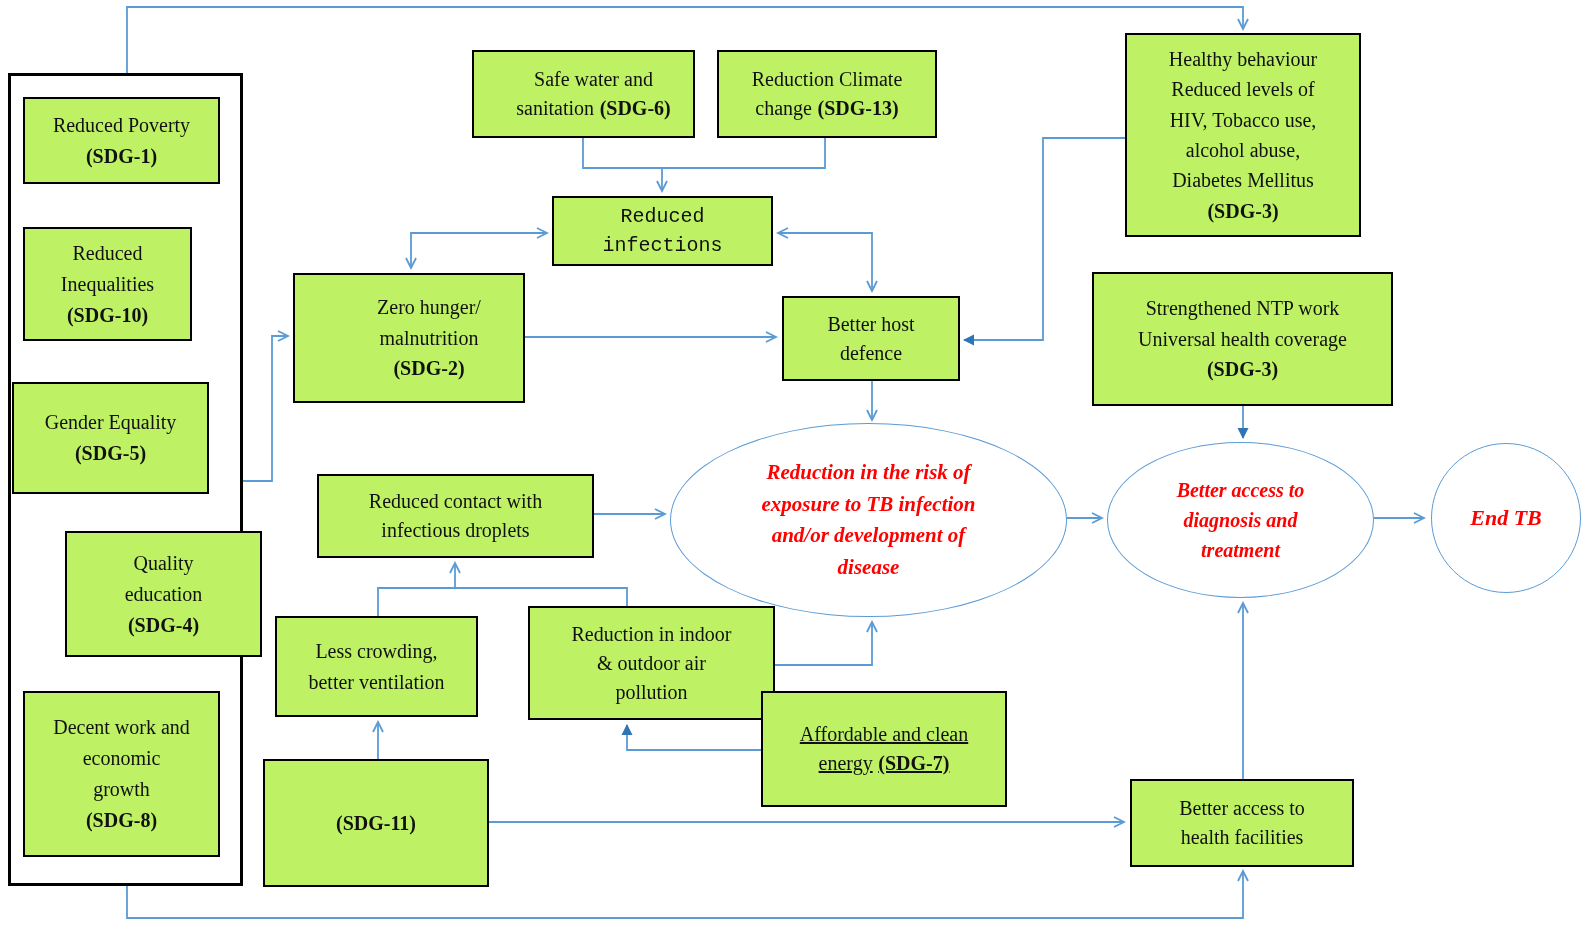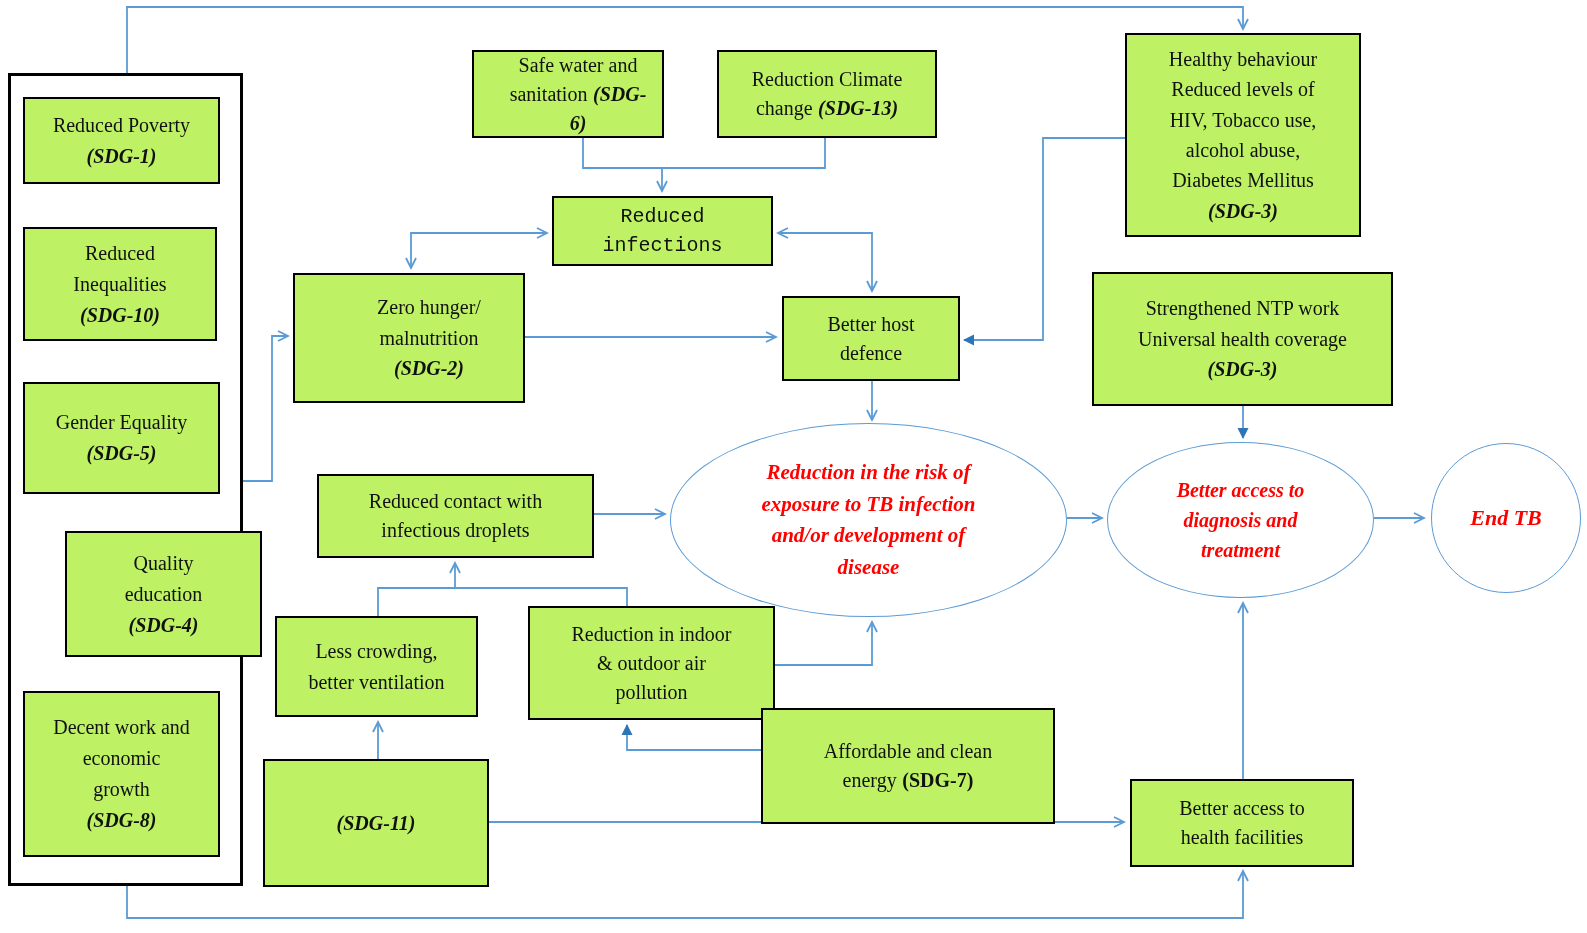--- a/index.html
+++ b/index.html
@@ -10,21 +10,21 @@
   .wires{position:absolute;left:0;top:0;width:1587px;height:933px;pointer-events:none;}
   .box{
     position:absolute;box-sizing:border-box;border:2.5px solid #000000;background:#bef264;
     display:flex;flex-direction:column;align-items:center;justify-content:center;
     text-align:center;font-size:20px;line-height:1.45;padding:4px 8px;z-index:2;
   }
   .outer{
     position:absolute;box-sizing:border-box;border:3px solid #000000;background:#ffffff;z-index:1;
   }
   .t{white-space:pre-line;display:inline;}
-  .sdg{font-weight:bold;font-style:italic;white-space:pre-line;}
+  .sdg{font-weight:bold;white-space:pre-line;}
   .sdg.block{display:block;}
   .sdg.inline{display:inline;margin-left:0.28em;}
   .sdg.upright{font-style:normal;}
   .lh-tall{line-height:1.55;}
   .lh-xtall{line-height:1.52;}
   .oval{
     position:absolute;box-sizing:border-box;border:1.7px solid #5B9BD5;border-radius:50%;
     background:#ffffff;display:flex;align-items:center;justify-content:center;text-align:center;
     color:#FE0000;font-weight:bold;font-style:italic;z-index:2;
   }
@@ -71,38 +71,38 @@
       <path d="M122,499 L122,526" marker-start="url(#chev)" marker-end="url(#chev)"></path>
       <path d="M122,663 L122,686" marker-start="url(#chev)" marker-end="url(#chev)"></path>
     </g>
   </svg>
 
   <div class="outer" style="left:8px;top:73px;width:235px;height:813px;"></div>
 
   <div class="box lh-tall" style="left:23px;top:97px;width:197px;height:87px;">
     <span><span class="t">Reduced Poverty</span><span class="sdg block">(SDG-1)</span></span>
   </div>
-  <div class="box lh-tall" style="left:23px;top:227px;width:194px;height:114px;">
+  <div class="box lh-tall" style="left:23px;top:227px;width:169px;height:114px;">
     <span><span class="t">Reduced
 Inequalities</span><span class="sdg block">(SDG-10)</span></span>
   </div>
-  <div class="box lh-tall" style="left:23px;top:382px;width:197px;height:112px;">
+  <div class="box lh-tall" style="left:12px;top:382px;width:197px;height:112px;">
     <span><span class="t">Gender Equality</span><span class="sdg block">(SDG-5)</span></span>
   </div>
   <div class="box lh-tall" style="left:23px;top:531px;width:197px;height:126px;margin-left:42px;">
     <span><span class="t">Quality
 education</span><span class="sdg block">(SDG-4)</span></span>
   </div>
   <div class="box lh-tall" style="left:23px;top:691px;width:197px;height:166px;">
     <span><span class="t">Decent work and
 economic
 growth</span><span class="sdg block">(SDG-8)</span></span>
   </div>
 
-  <div class="box" style="left:472px;top:50px;width:192px;height:88px;padding-left:28px;">
+  <div class="box" style="left:472px;top:50px;width:223px;height:88px;padding-left:28px;">
     <span><span class="t">Safe water and
 sanitation</span><span class="sdg inline">(SDG-6)</span></span>
   </div>
   <div class="box" style="left:717px;top:50px;width:220px;height:88px;">
     <span><span class="t">Reduction Climate
 change</span><span class="sdg inline">(SDG-13)</span></span>
   </div>
   <div class="box" style="left:552px;top:196px;width:221px;height:70px;font-family:Liberation Mono, monospace;">
     <span class="t">Reduced infections</span>
   </div>
@@ -134,21 +134,21 @@
   </div>
   <div class="box lh-xtall" style="left:275px;top:616px;width:203px;height:101px;">
     <span class="t">Less crowding,
 better ventilation</span>
   </div>
   <div class="box" style="left:528px;top:606px;width:247px;height:114px;">
     <span class="t">Reduction in indoor
 &amp; outdoor air
 pollution</span>
   </div>
-  <div class="box" style="left:761px;top:708px;width:294px;height:116px;">
+  <div class="box" style="left:761px;top:691px;width:246px;height:116px;text-decoration:underline;">
     <span><span class="t">Affordable and clean
 energy</span><span class="sdg inline upright">(SDG-7)</span></span>
   </div>
   <div class="box lh-xtall" style="left:263px;top:759px;width:226px;height:128px;">
     <span><span class="sdg block">(SDG-11)</span></span>
   </div>
   <div class="box" style="left:1130px;top:779px;width:224px;height:88px;">
     <span class="t">Better access to
 health facilities</span>
   </div>

